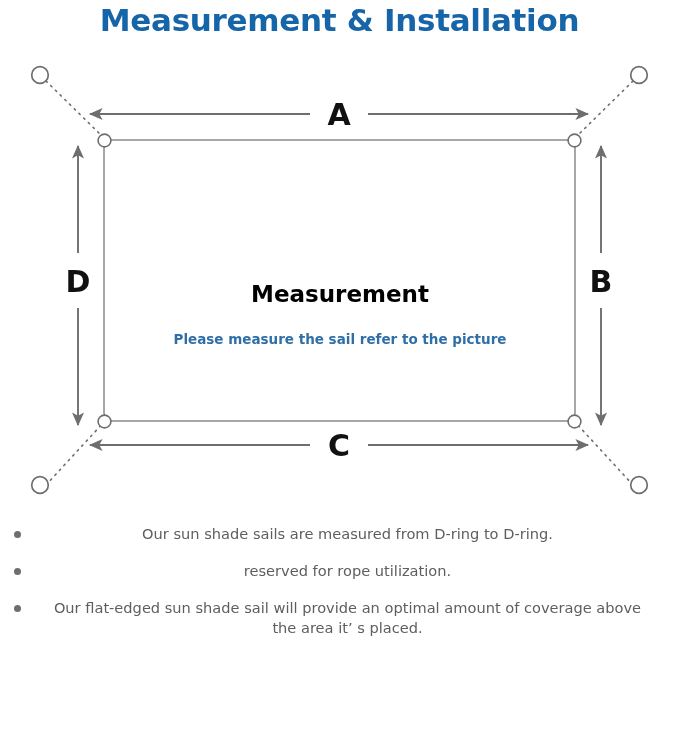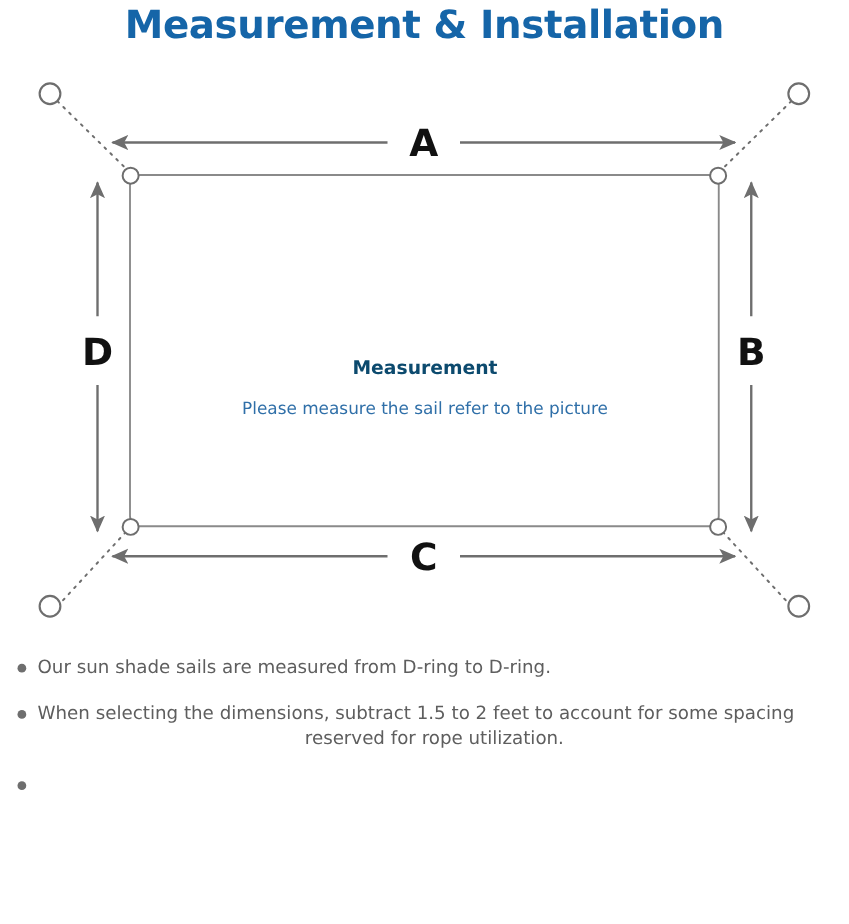--- a/index.html
+++ b/index.html
@@ -56,32 +56,32 @@
     position: absolute;
     left: 140px;
     top: 236px;
     width: 400px;
     text-align: center;
     pointer-events: none;
   }
   .center-title {
     font-family: "DejaVu Sans", sans-serif;
     font-weight: bold;
-    font-size: 15px;
-    color: #0c4a6e;
+    font-size: 23px;
+    color: #000000;
     line-height: 28px;
     white-space: nowrap;
   }
   .center-sub {
     font-family: "DejaVu Sans", sans-serif;
-    font-weight: normal;
+    font-weight: bold;
     font-size: 13.5px;
     color: #2f6fa8;
     line-height: 22px;
-    margin-top: 8px;
+    margin-top: 20px;
     white-space: nowrap;
   }
 
   
   .notes {
     position: absolute;
     left: 0;
     top: 524px;
     width: 679px;
   }
@@ -99,21 +99,21 @@
   .note + .note { margin-top: 17px; }
   .note-bullet {
     position: absolute;
     left: 14px;
     top: 7px;
     width: 7px;
     height: 7px;
     border-radius: 50%;
     background: #6e6e6e;
   }
-  .note-text { display: block; }
+  .note-text { display: block; text-align: center; }
   .note-text-2 { display: block; text-align: center; }
 </style>
 </head>
 <body>
 
 <div class="page">
 
   <div class="title">Measurement &amp; Installation</div>
 
   <div class="diagram">
@@ -194,24 +194,25 @@
   <div class="notes">
 
     <div class="note">
       <span class="note-bullet"></span>
       <span class="note-text">Our sun shade sails are measured from D-ring to D-ring.</span>
     </div>
 
 
     <div class="note">
       <span class="note-bullet"></span>
-      <span class="note-text">When selecting the dimensions, subtract 1.5 to 2 feet to account for some spacing</span>
       <span class="note-text-2">reserved for rope utilization.</span>
     </div>
 
 
     <div class="note">
       <span class="note-bullet"></span>
+      <span class="note-text">Our flat-edged sun shade sail will provide an optimal amount of coverage above</span>
+      <span class="note-text-2">the area it’ s placed.</span>
     </div>
 
   </div>
 
 </div>
 
 </body></html>

